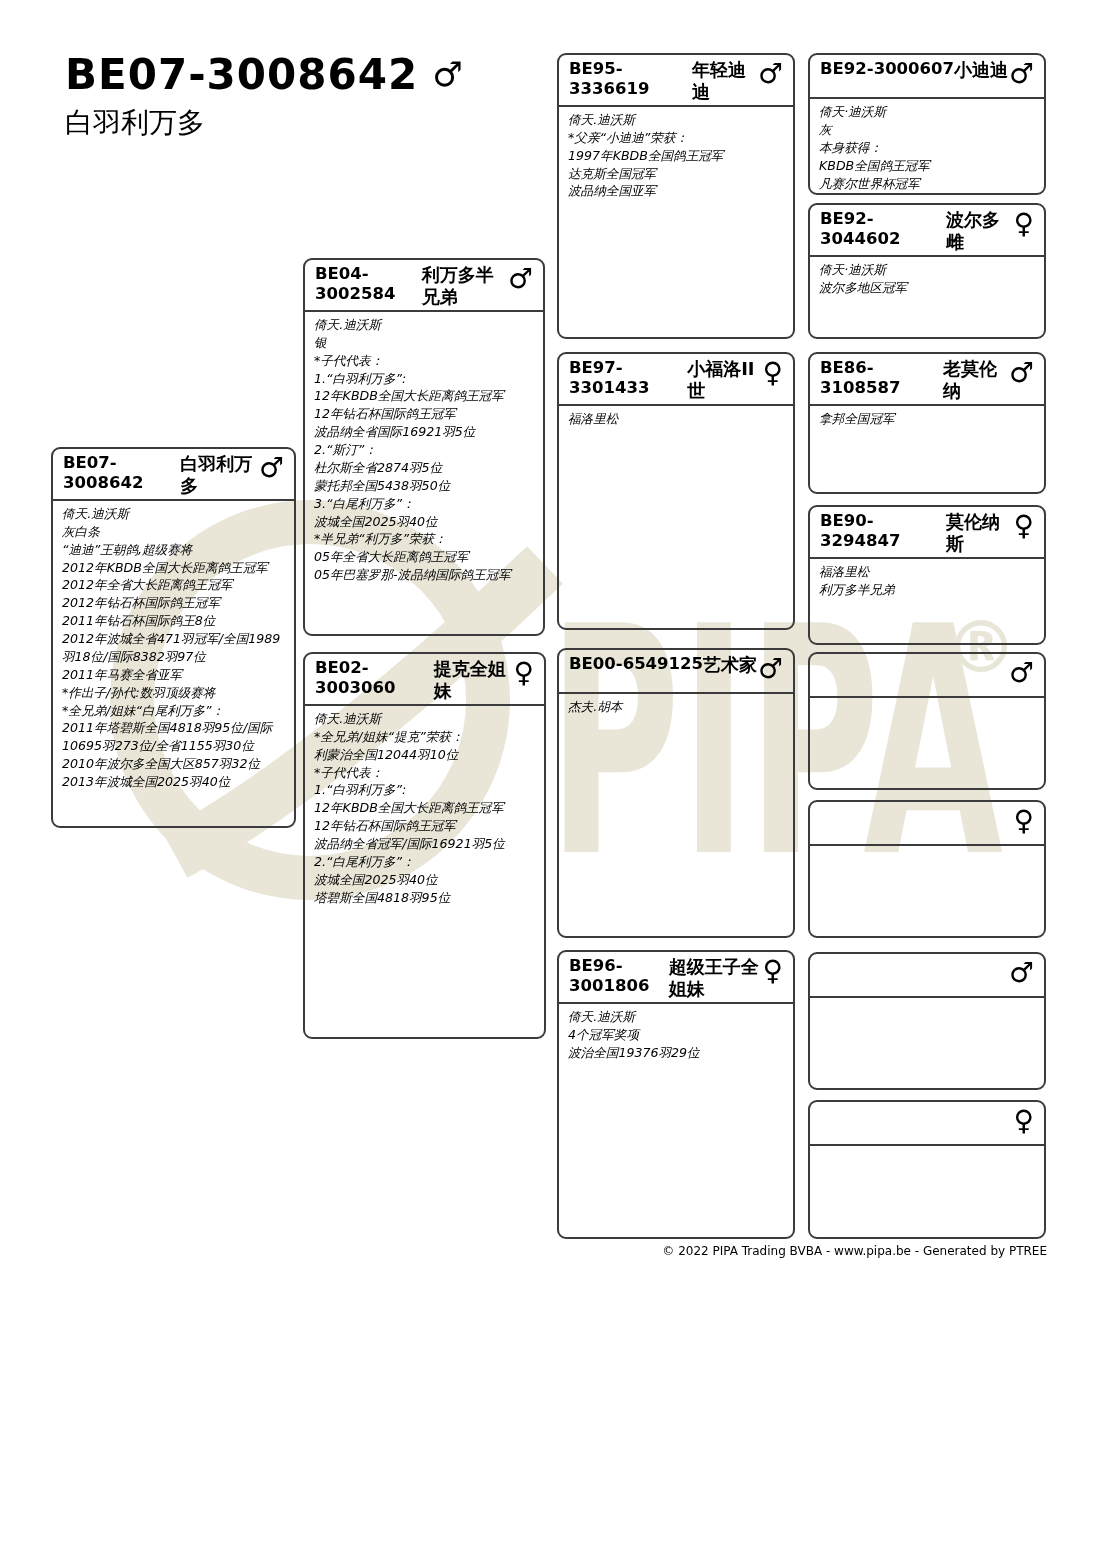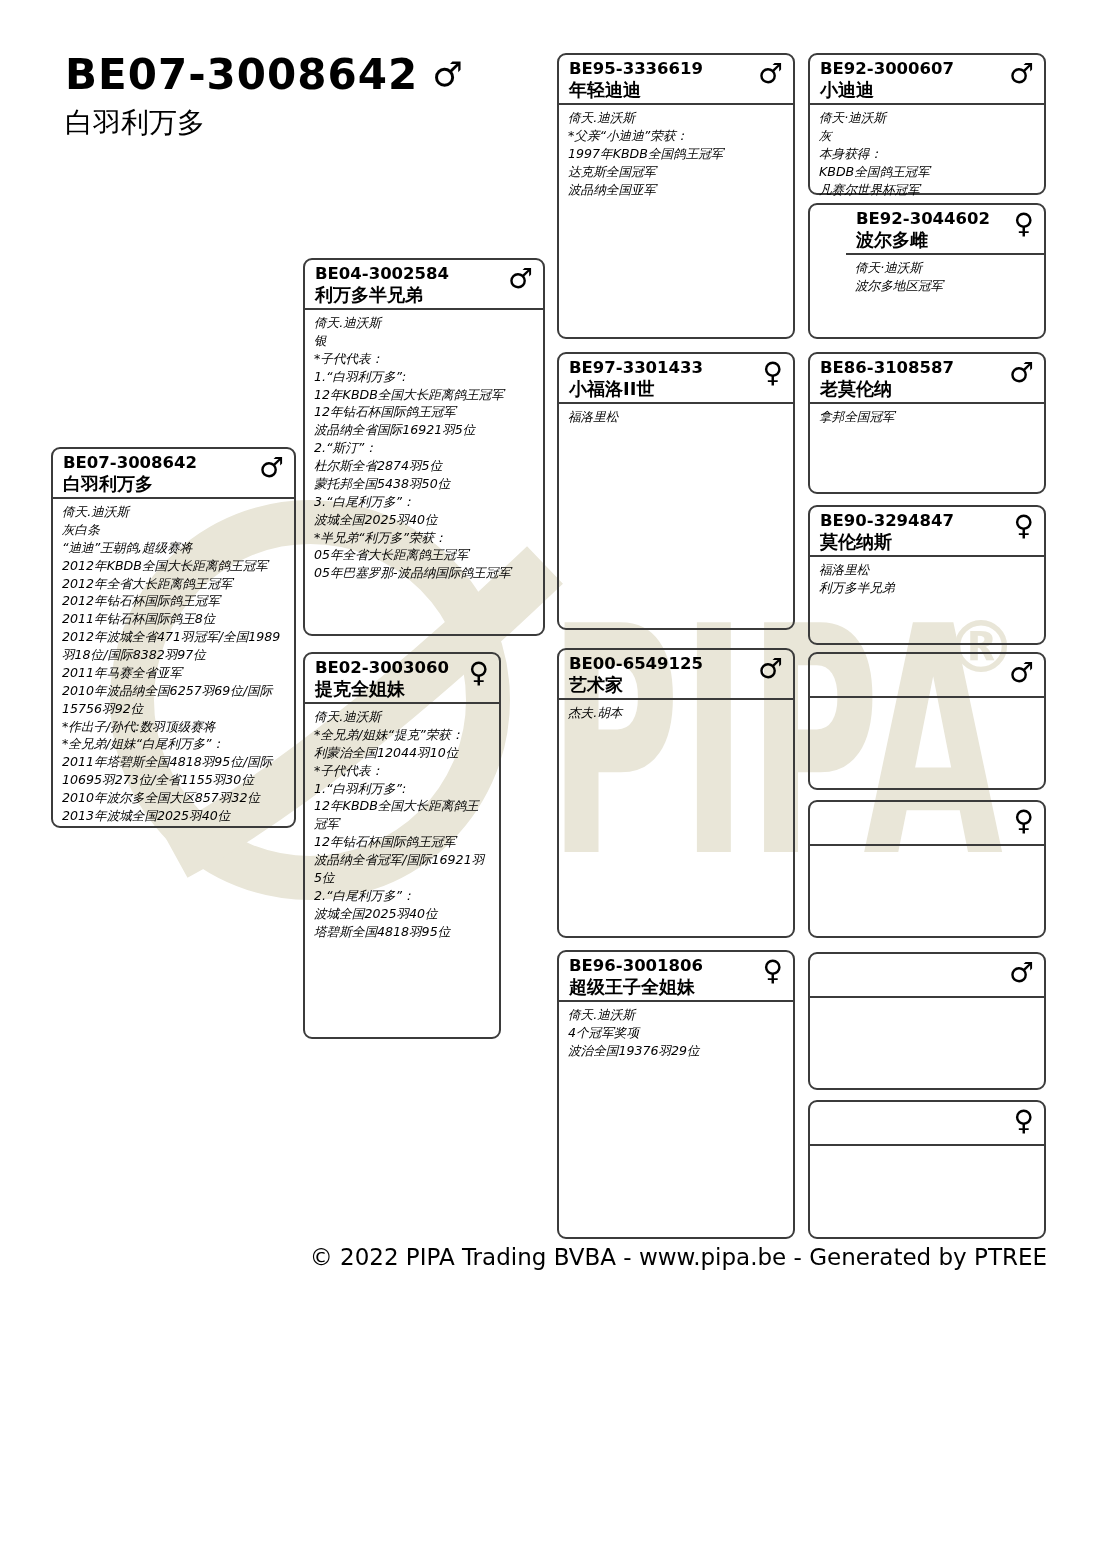--- a/index.html
+++ b/index.html
@@ -18,28 +18,28 @@
   
   #boxes{position:absolute;left:0;top:0;width:1102px;height:1559px;z-index:1;}
   .box{
     position:absolute;border:2px solid #3b3b3b;border-radius:9px;
     background:transparent;box-sizing:border-box;
   }
   .box-header{
     display:flex;justify-content:space-between;align-items:flex-start;
     border-bottom:2px solid #3b3b3b;padding:4px 10px 2px 10px;min-height:44px;box-sizing:border-box;
   }
-  .box-titles{display:flex;flex-direction:column;}
+  .box-titles{display:flex;flex-direction:row;}
   .ring{font-weight:bold;font-size:16.5px;line-height:1.22;}
   .pname{font-weight:bold;font-size:18px;line-height:1.22;}
   .sex{font-size:28px;font-weight:bold;line-height:1;margin-top:1px;}
   .box-body{padding:4px 8px 4px 9px;font-size:12.6px;line-height:1.42;font-style:italic;}
   .bline{white-space:normal;}
   
-  .footer{position:absolute;top:1244px;right:55px;font-size:23px;z-index:1;margin-left:26px;}
+  .footer{position:absolute;top:1244px;right:55px;font-size:12px;z-index:1;margin-left:26px;}
 </style>
 </head>
 <body>
 
 <svg class="watermark" width="1102" height="1559" viewBox="0 0 1102 1559">
   <g id="wm" fill="none" stroke="none">
       <circle cx="310" cy="700" r="178" stroke="#e9e6d8" stroke-width="44" fill="none"></circle>
       <path d="M 175 855 Q 330 770 545 565" stroke="#e9e6d8" stroke-width="52" fill="none"></path>
       <text x="548" y="852" font-family="&quot;DejaVu Sans&quot;,sans-serif" font-size="315" font-weight="bold" fill="#e9e6d8" textLength="455" lengthAdjust="spacingAndGlyphs">PIPA</text>
       <text x="945" y="672" font-family="&quot;DejaVu Sans&quot;,sans-serif" font-size="72" font-weight="bold" fill="#e9e6d8">®</text>
@@ -66,21 +66,20 @@
       <div class="box-body">
         <div class="bline">倚天.迪沃斯</div>
         <div class="bline">灰白条</div>
         <div class="bline">“迪迪”王朝鸽,超级赛将</div>
         <div class="bline">2012年KBDB全国大长距离鸽王冠军</div>
         <div class="bline">2012年全省大长距离鸽王冠军</div>
         <div class="bline">2012年钻石杯国际鸽王冠军</div>
         <div class="bline">2011年钻石杯国际鸽王8位</div>
         <div class="bline">2012年波城全省471羽冠军/全国1989羽18位/国际8382羽97位</div>
         <div class="bline">2011年马赛全省亚军</div>
-        <div class="bline">2010年波品纳全国6257羽69位/国际15756羽92位</div>
         <div class="bline">*作出子/孙代:数羽顶级赛将</div>
         <div class="bline">*全兄弟/姐妹“白尾利万多”：</div>
         <div class="bline">2011年塔碧斯全国4818羽95位/国际10695羽273位/全省1155羽30位</div>
         <div class="bline">2010年波尔多全国大区857羽32位</div>
         <div class="bline">2013年波城全国2025羽40位</div>
       </div>
     </div>
     <div class="box" style="left: 303px; top: 258px; width: 242px; height: 378px;">
       <div class="box-header">
         <div class="box-titles">
@@ -100,21 +99,21 @@
         <div class="bline">2.“斯汀”：</div>
         <div class="bline">杜尔斯全省2874羽5位</div>
         <div class="bline">蒙托邦全国5438羽50位</div>
         <div class="bline">3.“白尾利万多”：</div>
         <div class="bline">波城全国2025羽40位</div>
         <div class="bline">*半兄弟“利万多”荣获：</div>
         <div class="bline">05年全省大长距离鸽王冠军</div>
         <div class="bline">05年巴塞罗那-波品纳国际鸽王冠军</div>
       </div>
     </div>
-    <div class="box" style="left: 303px; top: 652px; width: 198px; height: 387px;">
+    <div class="box" style="left: 303px; top: 652px; width: 243px; height: 387px;">
       <div class="box-header">
         <div class="box-titles">
           <div class="ring">BE02-3003060</div>
           <div class="pname">提克全姐妹</div>
         </div>
         <div class="sex">♀</div>
       </div>
       <div class="box-body">
         <div class="bline">倚天.迪沃斯</div>
         <div class="bline">*全兄弟/姐妹“提克”荣获：</div>
@@ -192,21 +191,21 @@
         <div class="sex">♂</div>
       </div>
       <div class="box-body">
         <div class="bline">倚天·迪沃斯</div>
         <div class="bline">灰</div>
         <div class="bline">本身获得：</div>
         <div class="bline">KBDB全国鸽王冠军</div>
         <div class="bline">凡赛尔世界杯冠军</div>
       </div>
     </div>
-    <div class="box" style="left: 808px; top: 203px; width: 238px; height: 136px; padding-left: 36px;">
+    <div class="box" style="left: 808px; top: 203px; width: 238px; height: 136px;">
       <div class="box-header">
         <div class="box-titles">
           <div class="ring">BE92-3044602</div>
           <div class="pname">波尔多雌</div>
         </div>
         <div class="sex">♀</div>
       </div>
       <div class="box-body">
         <div class="bline">倚天·迪沃斯</div>
         <div class="bline">波尔多地区冠军</div>

